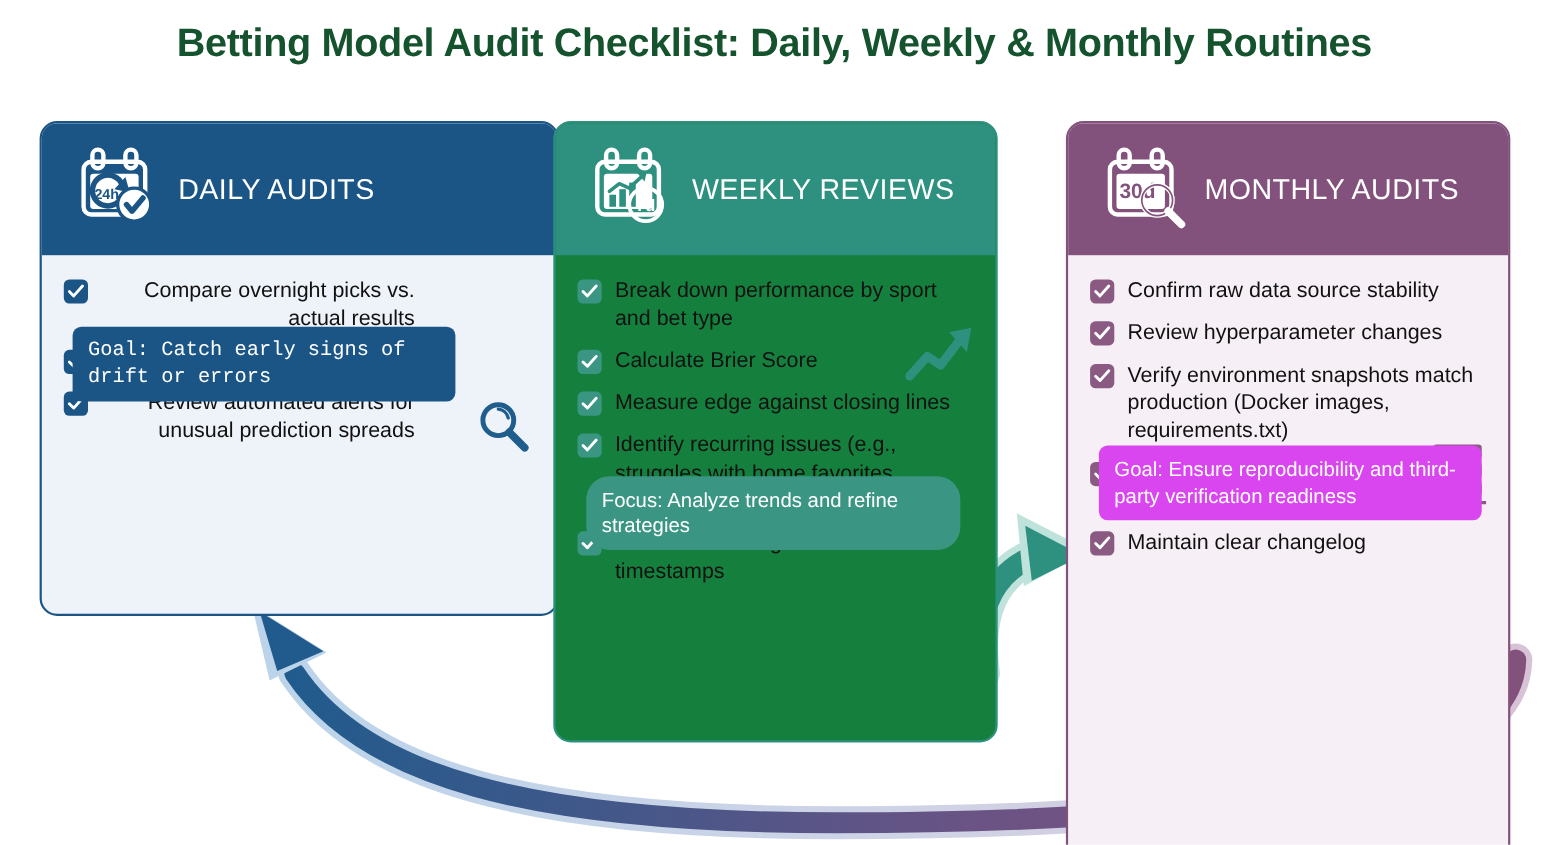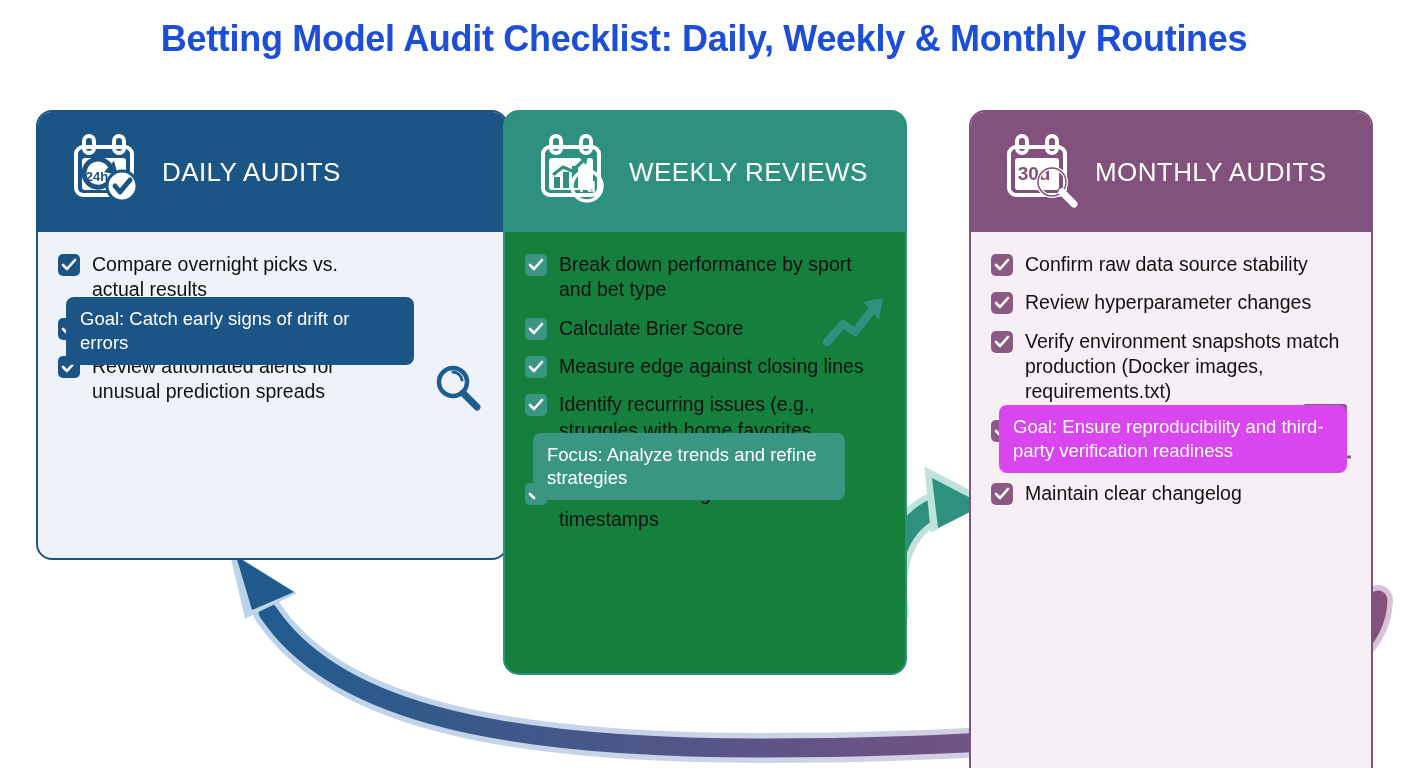--- a/index.html
+++ b/index.html
@@ -17,21 +17,21 @@
 
   
   #page-title {
     position: absolute;
     top: 18px;
     left: 0;
     width: 1408px;
     text-align: center;
     font-size: 36px;
     font-weight: bold;
-    color: #1d4ed8;
+    color: #14532d;
     letter-spacing: -0.3px;
   }
 
   
   #connector-layer {
     position: absolute;
     top: 0; left: 0;
     width: 1408px;
     height: 768px;
     pointer-events: none;
@@ -97,37 +97,37 @@
   #card-daily   .checkbox { background: #1b5586; }
   #card-weekly  .checkbox { background: #3a9683; }
   #card-monthly .checkbox { background: #8a5a82; }
   .checkbox svg { position: absolute; left: 3px; top: 3px; }
 
   .check-text {
     font-size: 19.5px;
     line-height: 1.3;
     color: #111111;
   }
-  #card-daily   .check-text { max-width: 285px; }
+  #card-daily   .check-text { max-width: 285px; text-align: right; }
   #card-weekly  .check-text { max-width: 312px; }
   #card-monthly .check-text { max-width: 320px; }
 
   
   .goal-banner {
     position: absolute;
     left: 28px;
     border-radius: 8px;
     padding: 10px 14px;
     color: #ffffff;
     font-size: 18.5px;
     line-height: 1.28;
     box-sizing: border-box;
   }
-  #goal-daily   { background: #1b5586; width: 348px; bottom: 40px; }
-  #goal-weekly  { background: #3a9683; width: 312px; bottom: 32px; }
+  #goal-daily   { background: #1b5586; width: 348px; bottom: 40px; font-family: Liberation Mono, monospace; }
+  #goal-weekly  { background: #3a9683; width: 340px; bottom: 32px; border-radius: 21px; }
   #goal-monthly { background: #d946ef; width: 348px; bottom: 34px; }
 
   
   .deco-icon { position: absolute; }
   #deco-magnifier { right: 20px; top: 128px; }
   #deco-trend     { right: 12px; top: 62px; }
   #deco-server    { right: 14px; top: 170px; }
 </style>
 </head>
 <body>

